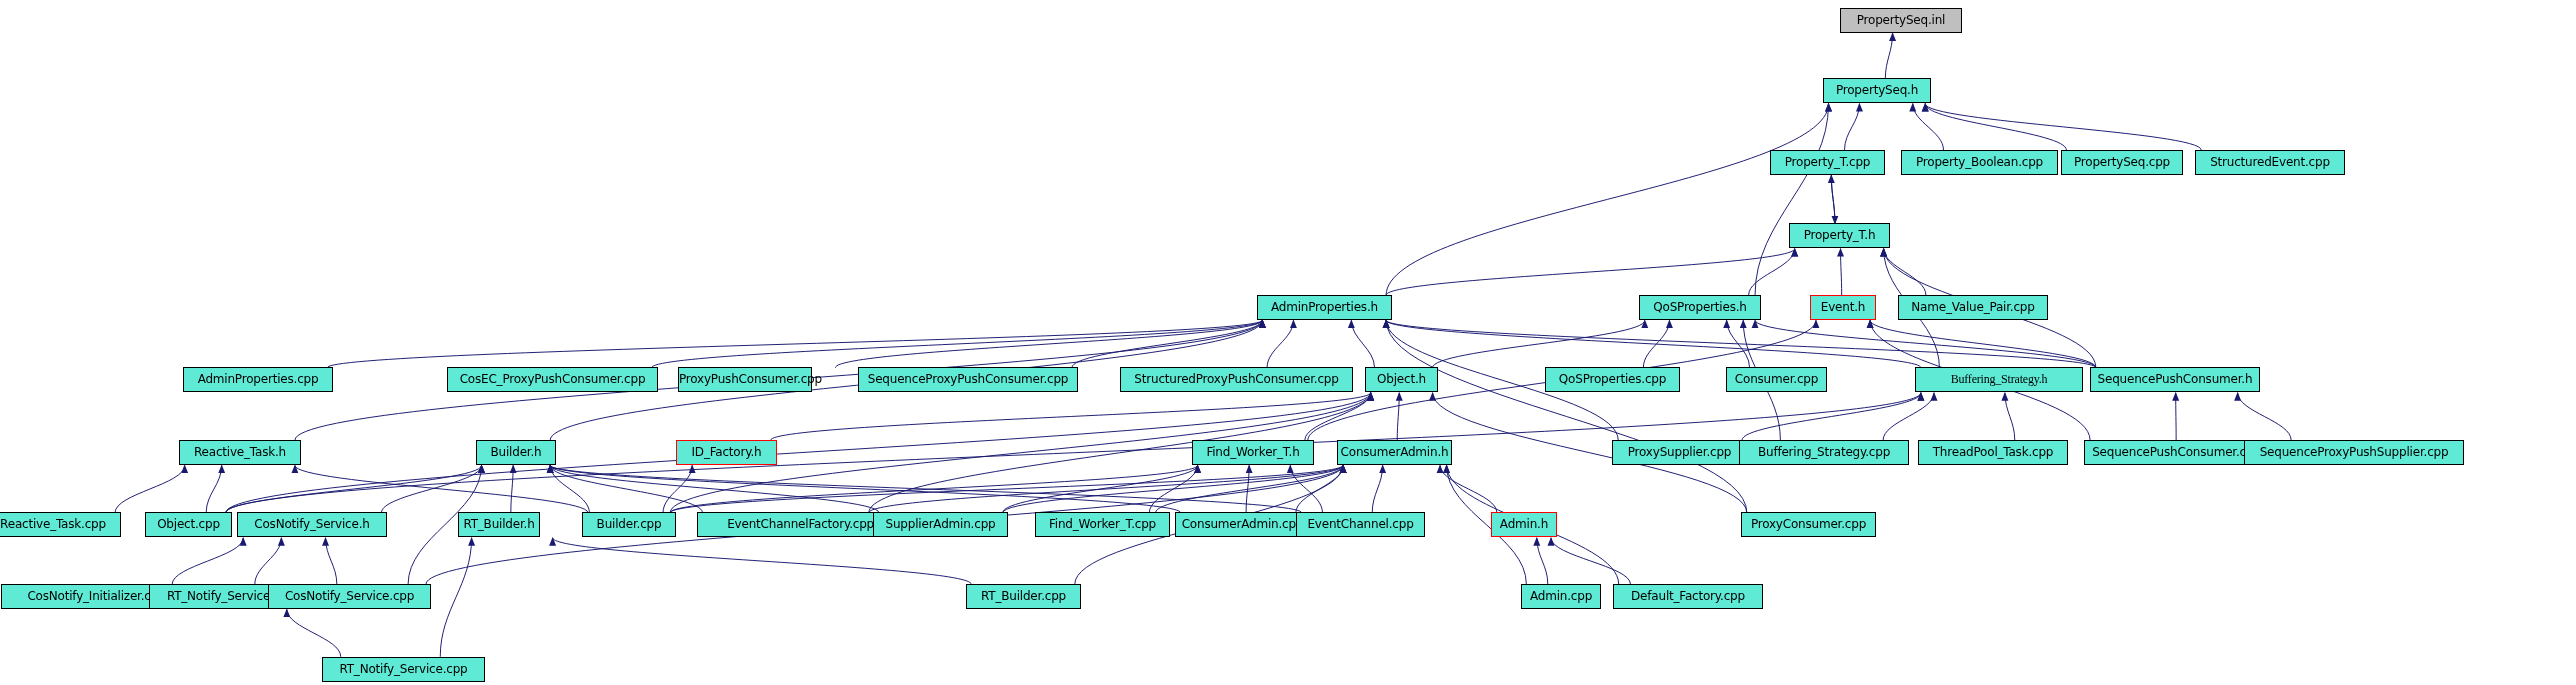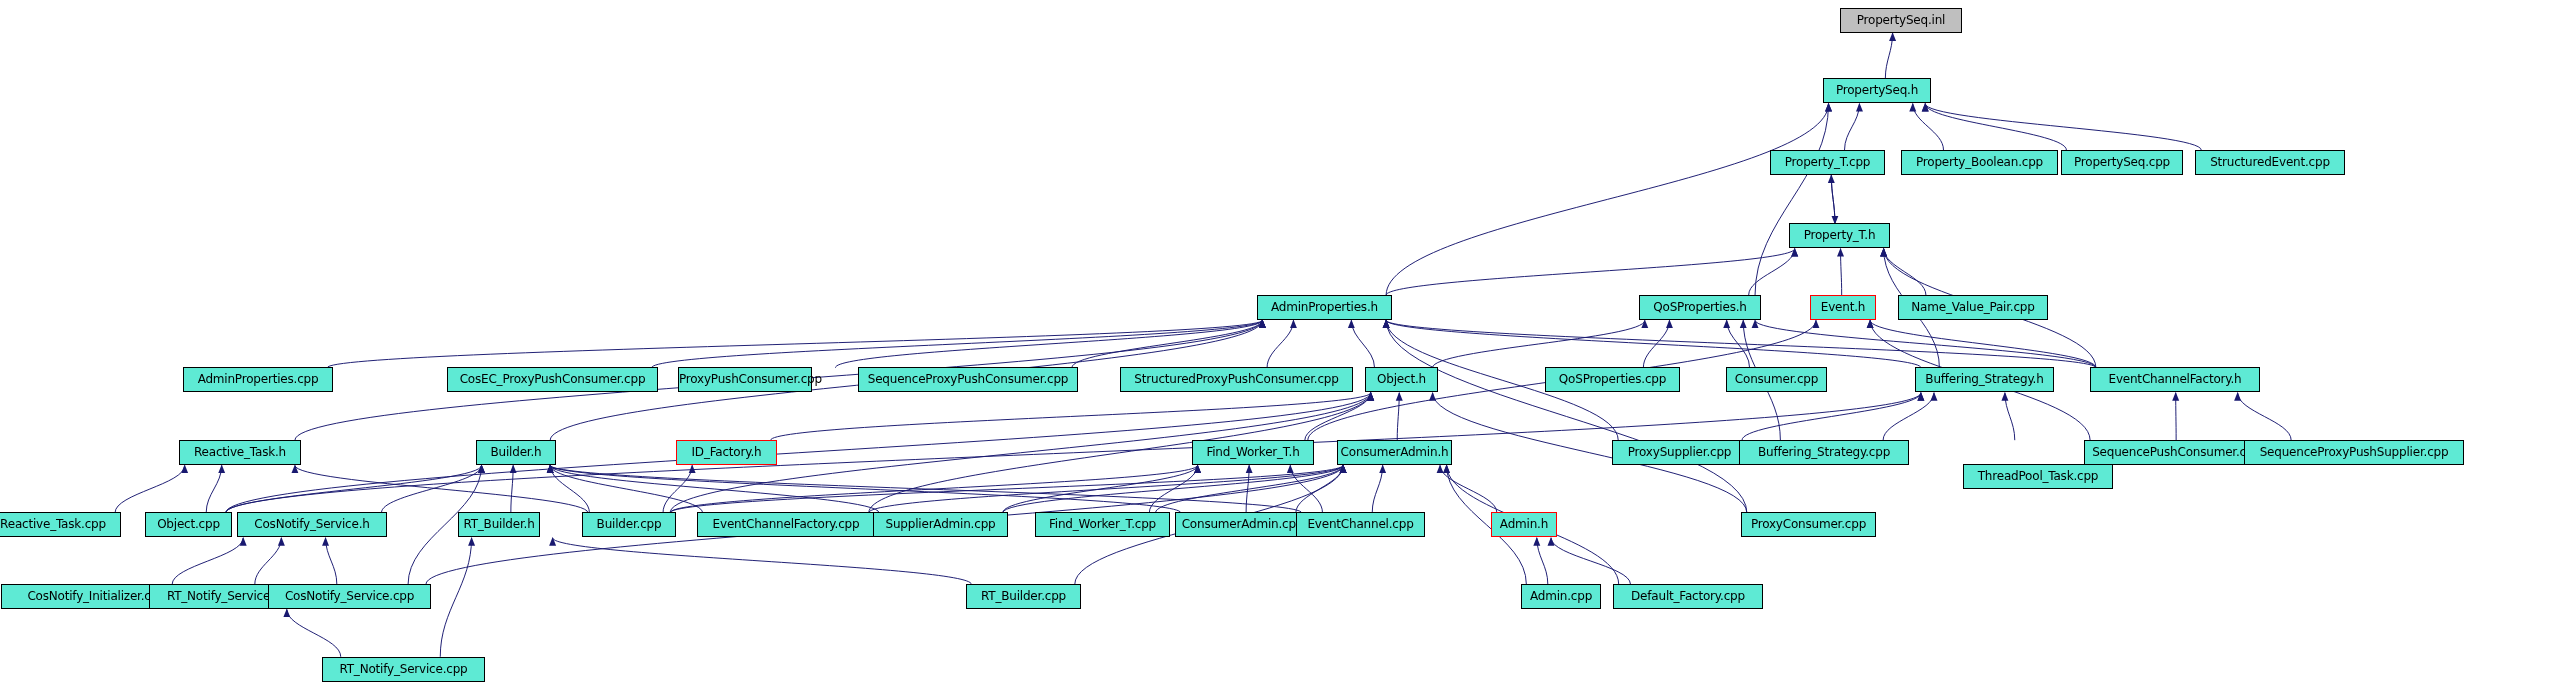--- a/index.html
+++ b/index.html
@@ -125,38 +125,38 @@
       <div class="node red" style="left: 1810px; top: 295px; width: 66px;">Event.h</div>
       <div class="node" style="left: 1898px; top: 295px; width: 150px;">Name_Value_Pair.cpp</div>
       <div class="node" style="left: 183px; top: 367px; width: 150px;">AdminProperties.cpp</div>
       <div class="node" style="left: 447px; top: 367px; width: 211px;">CosEC_ProxyPushConsumer.cpp</div>
       <div class="node" style="left: 678px; top: 367px; width: 134px;">ProxyPushConsumer.cpp</div>
       <div class="node" style="left: 858px; top: 367px; width: 220px;">SequenceProxyPushConsumer.cpp</div>
       <div class="node" style="left: 1120px; top: 367px; width: 233px;">StructuredProxyPushConsumer.cpp</div>
       <div class="node" style="left: 1365px; top: 367px; width: 73px;">Object.h</div>
       <div class="node" style="left: 1545px; top: 367px; width: 135px;">QoSProperties.cpp</div>
       <div class="node" style="left: 1726px; top: 367px; width: 101px;">Consumer.cpp</div>
-      <div class="node" style="left: 1915px; top: 367px; width: 139px;">Buffering_Strategy.h</div>
-      <div class="node" style="left: 2090px; top: 367px; width: 170px;">EventChannelFactory.h</div>
+      <div class="node" style="left: 1915px; top: 367px; width: 168px; font-family: Liberation Serif, serif;">Buffering_Strategy.h</div>
+      <div class="node" style="left: 2090px; top: 367px; width: 170px;">SequencePushConsumer.h</div>
       <div class="node" style="left: 179px; top: 440px; width: 122px;">Reactive_Task.h</div>
       <div class="node" style="left: 476px; top: 440px; width: 80px;">Builder.h</div>
       <div class="node red" style="left: 676px; top: 440px; width: 101px;">ID_Factory.h</div>
       <div class="node" style="left: 1192px; top: 440px; width: 122px;">Find_Worker_T.h</div>
       <div class="node" style="left: 1337px; top: 440px; width: 115px;">ConsumerAdmin.h</div>
       <div class="node" style="left: 1612px; top: 440px; width: 135px;">ProxySupplier.cpp</div>
       <div class="node" style="left: 1739px; top: 440px; width: 170px;">Buffering_Strategy.cpp</div>
-      <div class="node" style="left: 1963px; top: 440px; width: 150px; margin-top: 24px;">ThreadPool_Task.cpp</div>
+      <div class="node" style="left: 1918px; top: 440px; width: 150px;">ThreadPool_Task.cpp</div>
       <div class="node" style="left: 2084px; top: 440px; width: 185px;">SequencePushConsumer.cpp</div>
       <div class="node" style="left: 2244px; top: 440px; width: 220px;">SequenceProxyPushSupplier.cpp</div>
       <div class="node" style="left: -14.5px; top: 512px; width: 135px;">Reactive_Task.cpp</div>
       <div class="node" style="left: 145px; top: 512px; width: 87px;">Object.cpp</div>
       <div class="node" style="left: 237px; top: 512px; width: 150px;">CosNotify_Service.h</div>
       <div class="node" style="left: 458px; top: 512px; width: 82px;">RT_Builder.h</div>
       <div class="node" style="left: 582px; top: 512px; width: 94px;">Builder.cpp</div>
-      <div class="node" style="left: 697px; top: 512px; width: 178px;">EventChannelFactory.cpp</div>
+      <div class="node" style="left: 697px; top: 512px; width: 178px; text-align: right;">EventChannelFactory.cpp</div>
       <div class="node" style="left: 873px; top: 512px; width: 135px;">SupplierAdmin.cpp</div>
       <div class="node" style="left: 1026px; top: 512px; width: 135px; margin-left: 9px;">Find_Worker_T.cpp</div>
       <div class="node" style="left: 1175px; top: 512px; width: 135px;">ConsumerAdmin.cpp</div>
       <div class="node" style="left: 1296px; top: 512px; width: 129px;">EventChannel.cpp</div>
       <div class="node red" style="left: 1491px; top: 512px; width: 66px;">Admin.h</div>
       <div class="node" style="left: 1741px; top: 512px; width: 135px;">ProxyConsumer.cpp</div>
       <div class="node" style="left: 1px; top: 584px; width: 191px;">CosNotify_Initializer.cpp</div>
       <div class="node" style="left: 149px; top: 584px; width: 150px;">RT_Notify_Service.h</div>
       <div class="node" style="left: 268px; top: 584px; width: 163px;">CosNotify_Service.cpp</div>
       <div class="node" style="left: 966px; top: 584px; width: 115px;">RT_Builder.cpp</div>

